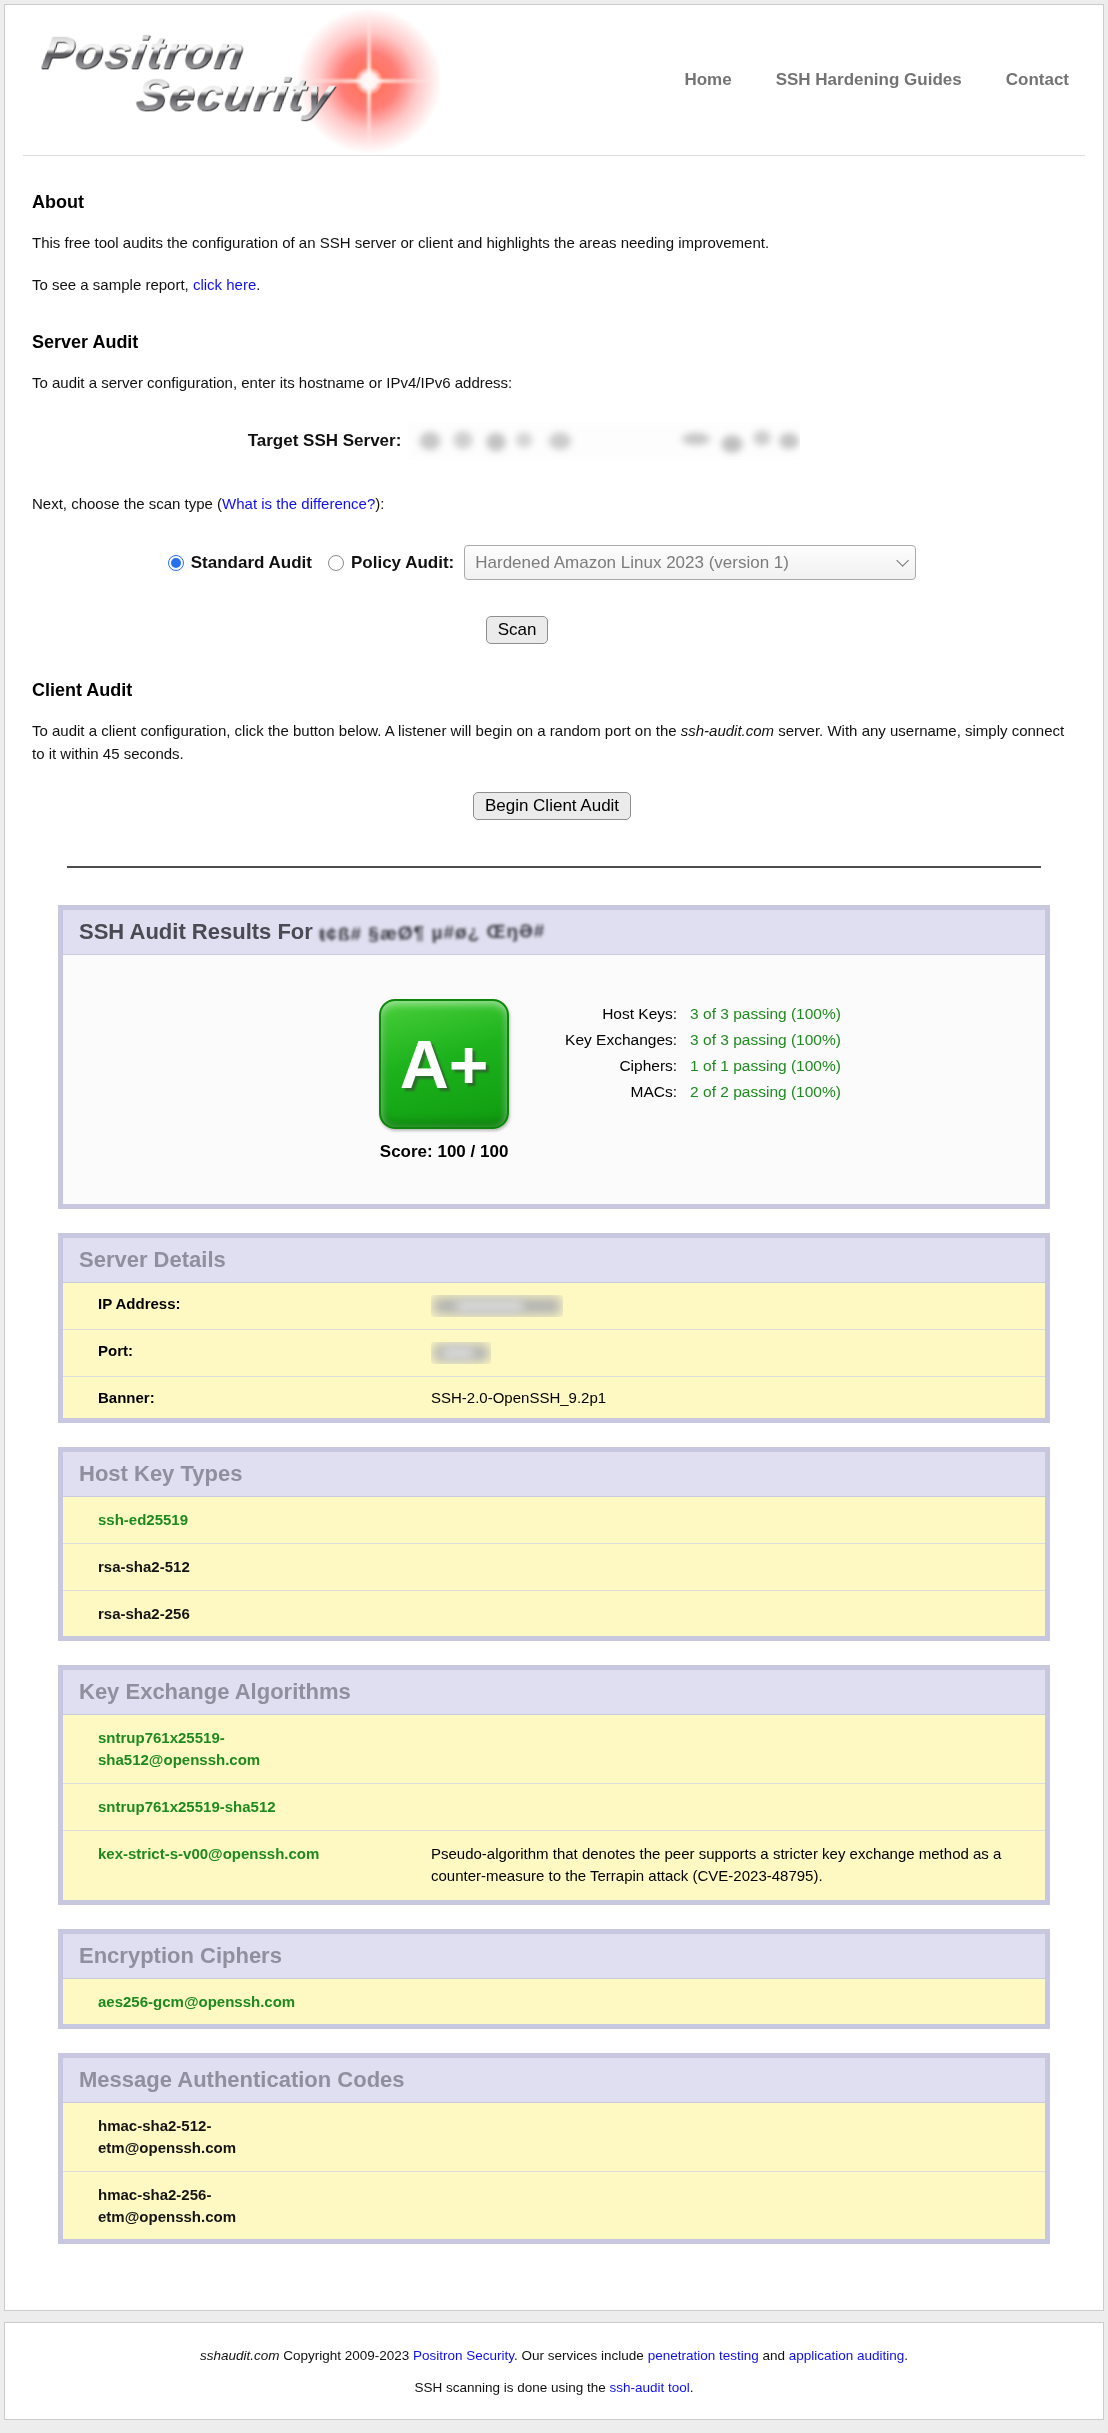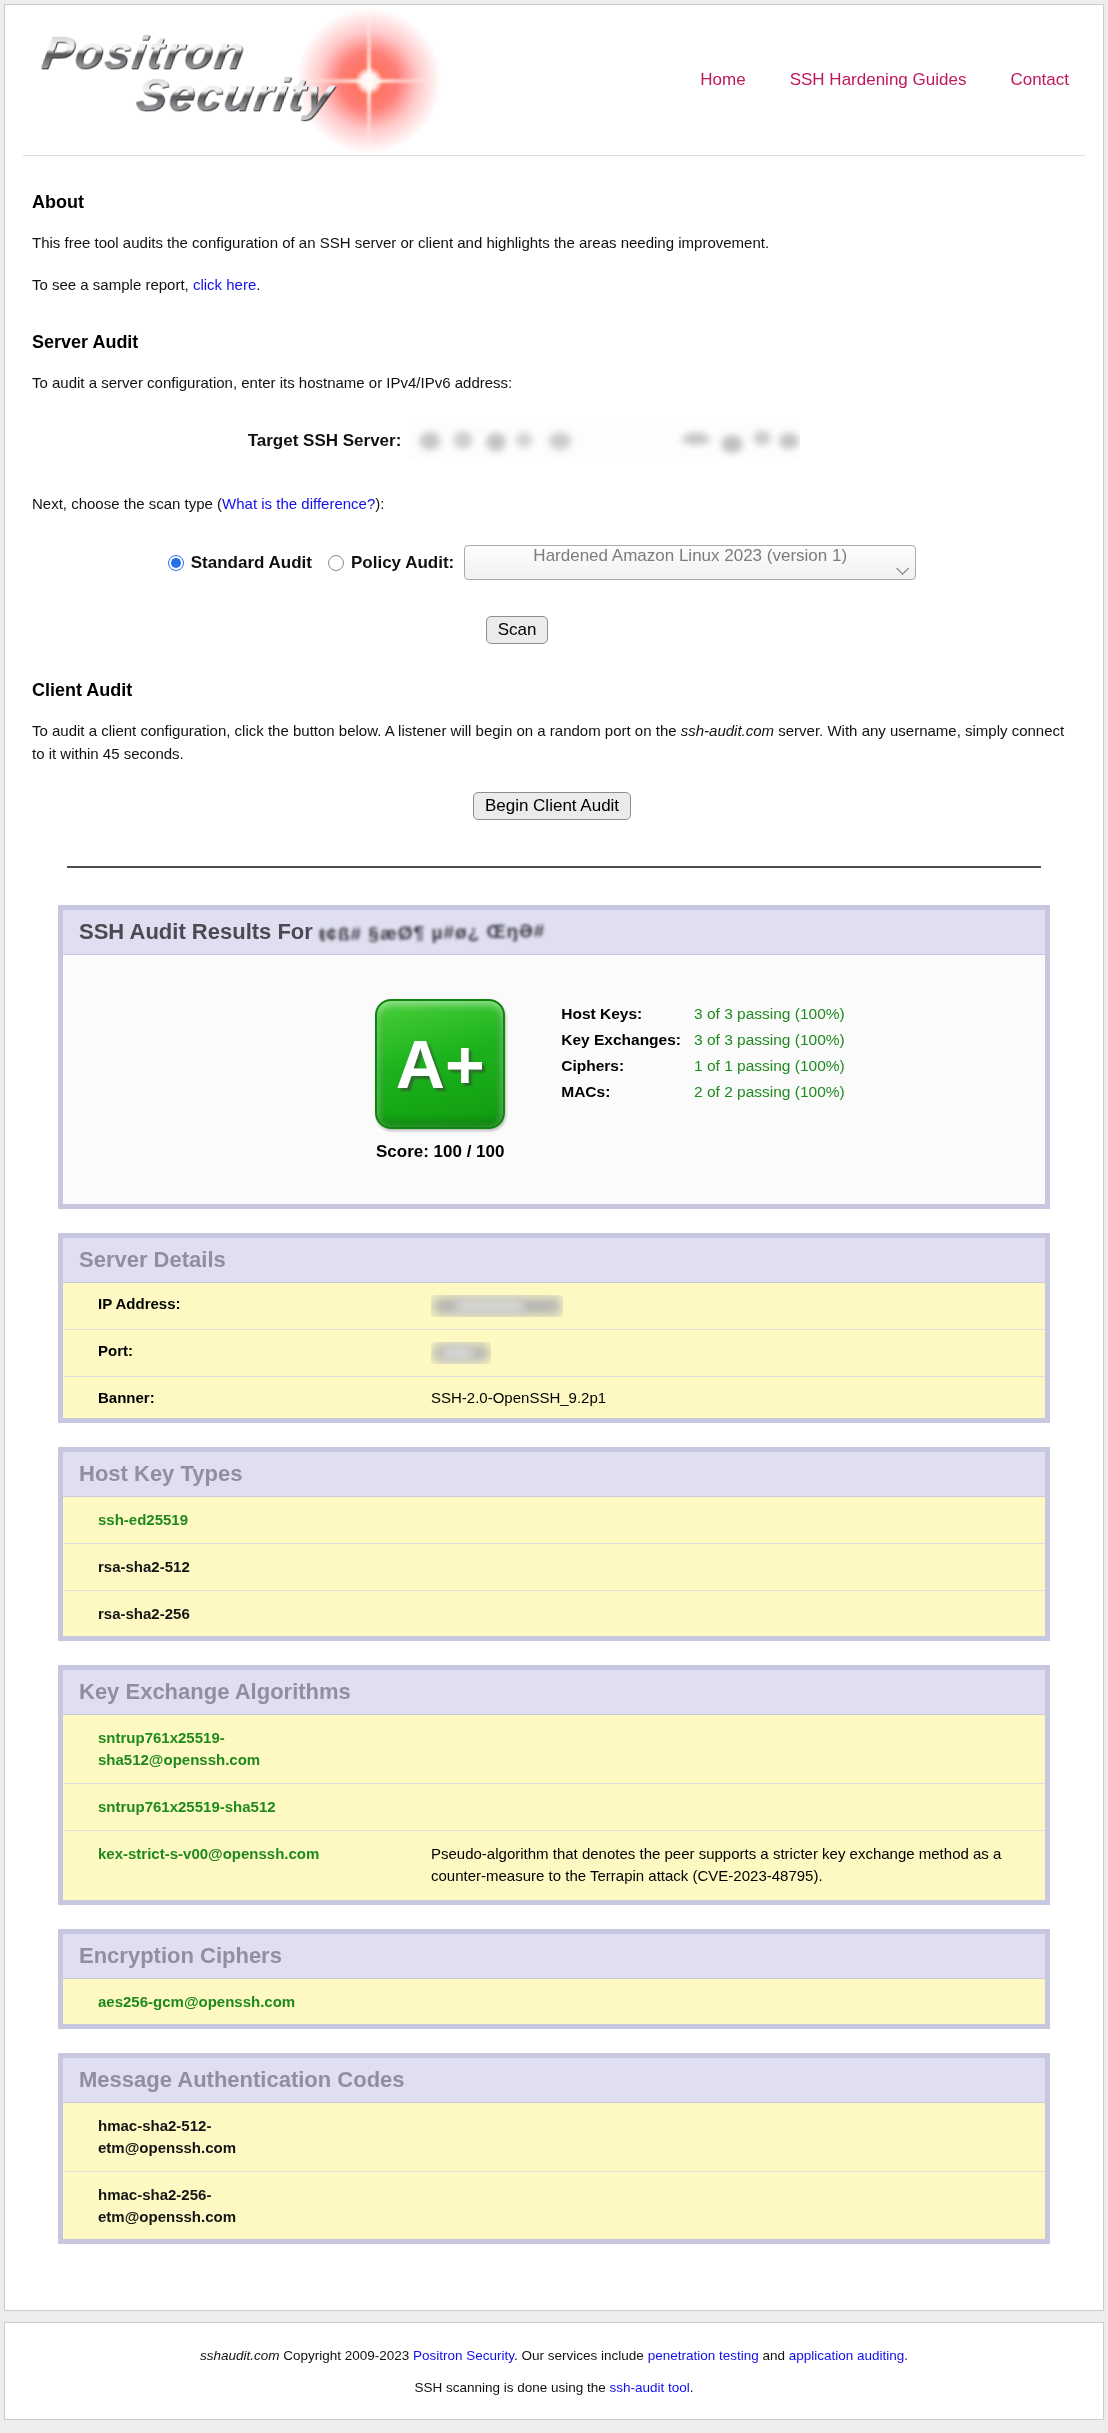--- a/index.html
+++ b/index.html
@@ -26,21 +26,21 @@
   .logo-l2 { font-size:46px; margin:-12px 0 0 108px; }
   .starburst { position:absolute; left:262px; top:-12px; width:156px; height:156px; pointer-events:none;
     background:
       radial-gradient(circle at 50% 50%, #fff 0 3%, #ffecec 7%, rgba(255,110,90,.95) 13%, rgba(255,40,30,.6) 26%, rgba(255,0,0,.22) 44%, rgba(255,0,0,0) 66%);
   }
   .starburst::before { content:""; position:absolute; left:6px; right:6px; top:50%; height:4px; margin-top:-2px;
     background:linear-gradient(90deg, rgba(255,120,120,0), rgba(255,245,240,.95) 50%, rgba(255,120,120,0)); filter:blur(1px); }
   .starburst::after { content:""; position:absolute; top:4px; bottom:4px; left:50%; width:4px; margin-left:-2px;
     background:linear-gradient(180deg, rgba(255,120,120,0), rgba(255,250,245,.95) 50%, rgba(255,120,120,0)); filter:blur(1px); }
   .nav { margin-left:auto; display:flex; gap:44px; }
-  .nav a { font-weight:normal; font-size:17px; color:#be185d; text-decoration:none; cursor:pointer; }
+  .nav a { font-weight:bold; font-size:17px; color:#737373; text-decoration:none; cursor:pointer; }
   .header-rule { border:none; border-top:1px solid #ddd; margin:0 18px; }
 
   
   .content { padding:0 27px; }
   h2.sec { font-size:18px; margin:36px 0 0; color:#000; }
   .content p { font-size:15px; line-height:1.5; margin:19px 0 0; }
   a.inline-link { color:#0f0fee; text-decoration:none; cursor:pointer; }
   .italic { font-style:italic; }
 
   .target-row { display:flex; align-items:center; justify-content:center; margin:28px 0 0 -60px; }
@@ -59,21 +59,21 @@
       radial-gradient(ellipse 16px 13px at 381px 18px, #c4c4c4 0 46%, transparent 76%),
       #fdfdfd;
   }
 
   .scan-type-row { display:flex; align-items:center; justify-content:center; margin:30px 0 0 -24px; gap:7px; }
   .radio { width:16px; height:16px; border-radius:50%; background:#fff; border:1px solid #8a8a8a; position:relative; cursor:pointer; flex:none; }
   .radio.checked { border:1px solid #2570eb; }
   .radio.checked::after { content:""; position:absolute; inset:2px; border-radius:50%; background:#2570eb; }
   .radio-label { font-weight:bold; font-size:17px; cursor:pointer; }
   .policy-select { display:flex; align-items:center; width:452px; height:35px; border:1px solid #aaa; border-radius:4px;
-    background:linear-gradient(#fdfdfd,#f1f1f1); color:#7c7c7c; font-size:17px; padding:0 10px; cursor:pointer; margin-left:3px;flex-direction:column; }
+    background:linear-gradient(#fdfdfd,#f1f1f1); color:#7c7c7c; font-size:17px; padding:0 10px; cursor:pointer; margin-left:3px; }
   .chevron { margin-left:auto; width:9px; height:9px; border-right:1.5px solid #777; border-bottom:1.5px solid #777; transform:rotate(45deg) translateY(-3px); }
 
   .btn { display:block; margin:0 auto; background:#ebebeb; border:1px solid #8f8f8f; border-radius:5px;
     font-family:"Liberation Sans", sans-serif; font-size:17px; color:#000; padding:3px 11px; cursor:pointer; }
   .scan-btn { margin-top:36px; transform:translateX(-37px); }
   .begin-btn { margin-top:27px; transform:translateX(-2px); }
 
   hr.section-divider { border:none; border-top:2px solid #4e4e4e; width:974px; margin:46px auto 0; }
 
   
@@ -88,21 +88,21 @@
   .grade-badge { width:130px; height:130px; border-radius:16px; margin:0 auto;
     background:linear-gradient(165deg,#49cf3a 0%,#1db31d 45%,#0f9b0f 100%);
     border:2px solid #0c870c;
     box-shadow:inset 0 3px 8px rgba(255,255,255,.55), inset 0 -5px 10px rgba(0,0,0,.22), 1px 2px 3px rgba(0,0,0,.25);
     display:flex; align-items:center; justify-content:center;
     color:#fff; font-size:68px; font-weight:bold; text-shadow:3px 3px 2px rgba(60,60,60,.55);
   }
   .score { font-weight:bold; font-size:17px; margin-top:13px; color:#000; }
   .stats { border-collapse:collapse; margin-top:2px; }
   .stats td { padding:4px 0; font-size:15.5px; }
-  .stats .s-label { font-weight:bold; color:#000; }
+  .stats .s-label { font-weight:normal; text-align:right; color:#000; }
   .stats .s-value { color:#1f8b1f; padding-left:13px;margin-top:12px; }
 
   table.ptable { width:100%; border-collapse:collapse; }
   .ptable td { padding:12px 25px 12px 35px; font-size:15px; vertical-align:top; background:#fef9c3; }
   .ptable tr + tr td { border-top:1px solid #dcdcdc; }
   .ptable td.lbl { width:340px; padding-right:0; font-weight:bold; color:#000; }
   .ptable td.val { padding-left:28px; color:#000; }
   .algname { display:inline-block; max-width:235px; font-weight:bold; line-height:1.45; }
   .good { color:#1e8a1e; }
   .neutral { color:#141414; }

